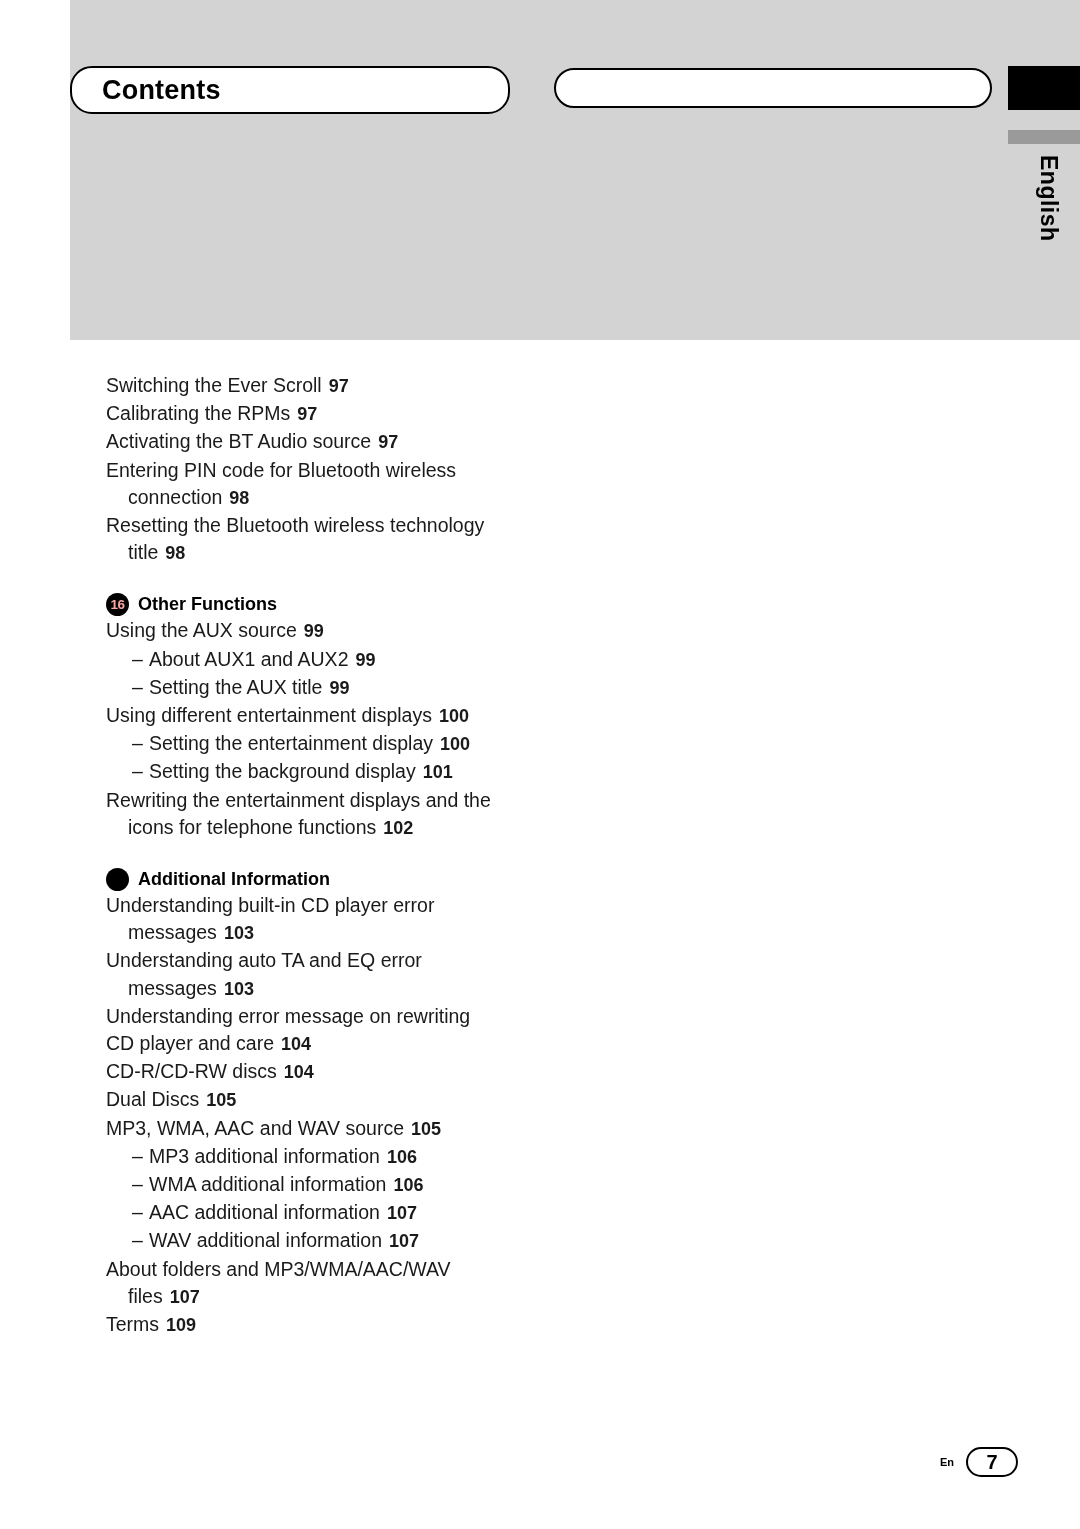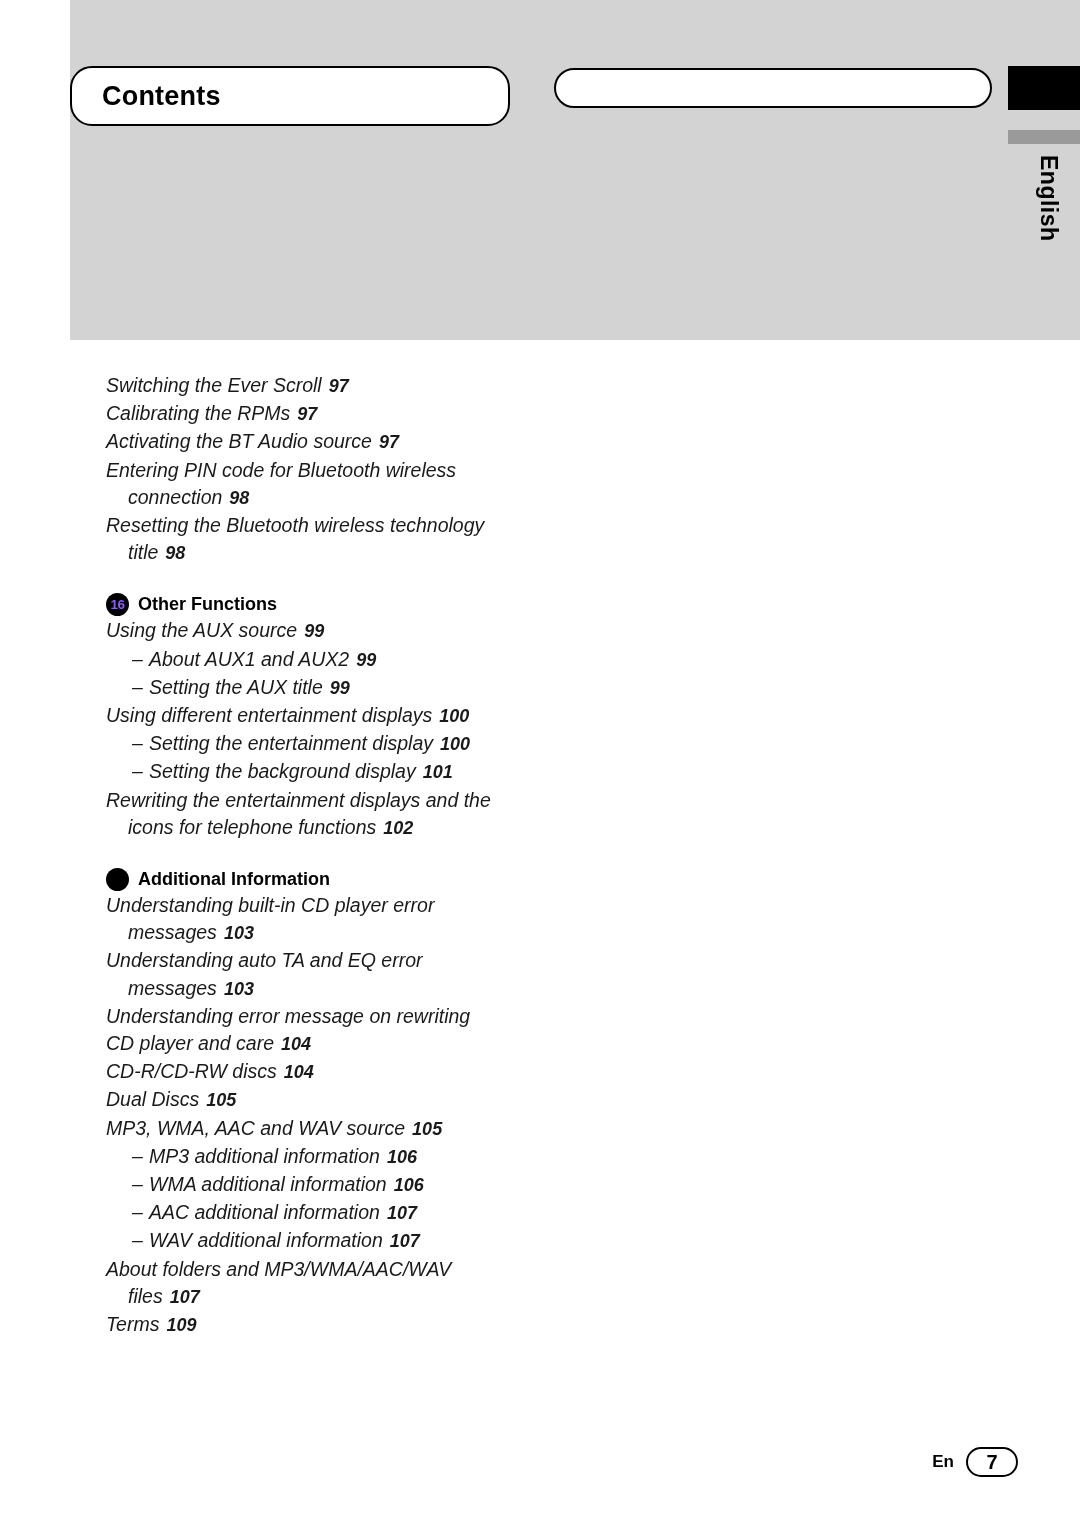--- a/index.html
+++ b/index.html
@@ -38,21 +38,21 @@
     position: absolute;
     background: #ffffff;
     border: 2px solid #000000;
     border-radius: 22px;
     box-sizing: border-box;
   }
   #hdr-left {
     left: 70px;
     top: 66px;
     width: 440px;
-    height: 60px;
+    height: 48px;
     padding-left: 25px;
   }
   #hdr-right {
     left: 554px;
     top: 68px;
     width: 438px;
     height: 40px;
   }
   .hdr-title {
     position: absolute;
@@ -100,21 +100,20 @@
     left: 106px;
     top: 372px;
     width: 470px;
   }
   .entry {
     position: relative;
     font-size: 19.5px;
     color: #1a1a1a;
     line-height: 27.2px;
     white-space: nowrap;
-    font-style: italic;
   }
   .entry.lvl0 { margin-left: 0; }
   .entry.lvl1 { margin-left: 26px; }
   .entry.cont { margin-left: 22px; }
   .dash {
     display: inline-block;
     width: 17px;
   }
   .pg {
     font-weight: bold;
@@ -128,21 +127,21 @@
     margin-bottom: 1px;
     display: flex;
     align-items: center;
     gap: 9px;
   }
   .sec-badge {
     width: 23px;
     height: 23px;
     border-radius: 50%;
     background: #000000;
-    color: #8b5cf6;
+    color: #fca5a5;
     font-size: 13.5px;
     font-weight: bold;
     display: flex;
     align-items: center;
     justify-content: center;
     flex: 0 0 auto;
     letter-spacing: -0.5px;
   }
   .sec-badge.plain { font-size: 0; }
   .sec-title {
@@ -154,21 +153,21 @@
   
   .footer {
     position: absolute;
     right: 62px;
     bottom: 52px;
     display: flex;
     align-items: center;
     gap: 12px;
   }
   .footer-en {
-    font-size: 17px;
+    font-size: 11px;
     font-weight: bold;
     color: #000000;
   }
   .footer-page {
     width: 52px;
     height: 30px;
     border: 2px solid #000000;
     border-radius: 15px;
     display: flex;
     align-items: center;

